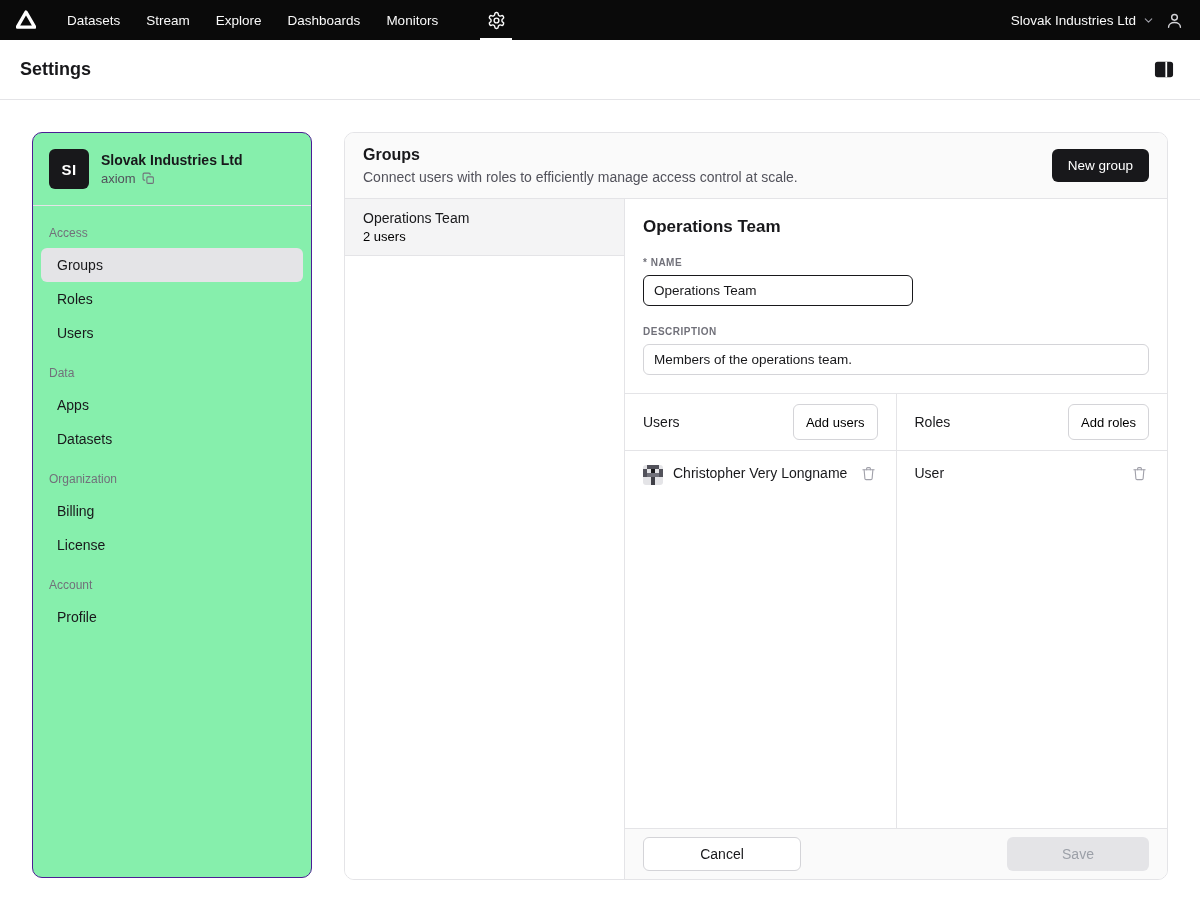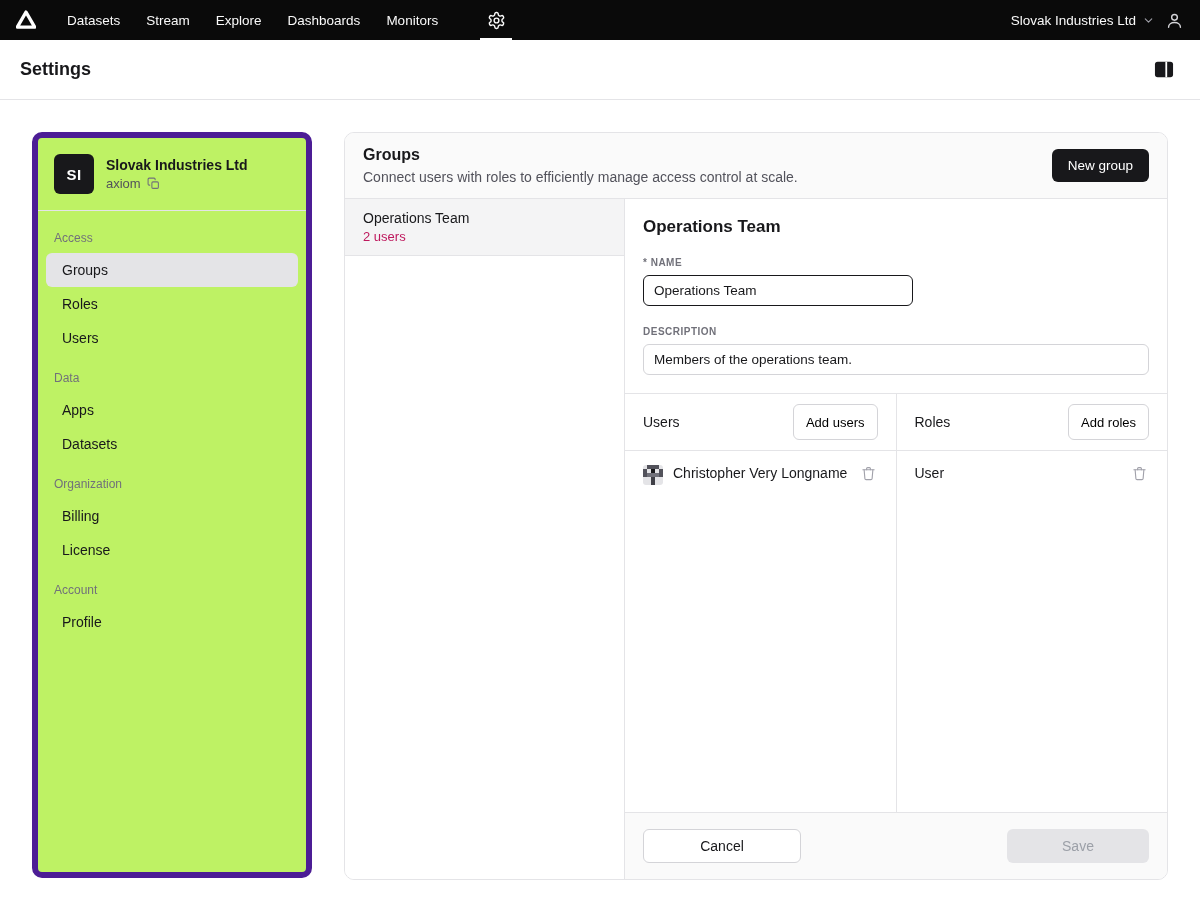--- a/index.html
+++ b/index.html
@@ -58,21 +58,21 @@
 
   
   .main {
     display:flex; align-items:stretch;
     padding:32px; gap:32px;
   }
 
   
   .side-card {
     width:280px; min-width:280px; height:746px;
-    background:#bef264; border:6px solid #4c1d95; border-radius:10px;
+    background:#86efac; border:1px solid #4c1d95; border-radius:10px;
     overflow:hidden;
   }
   .side-org {
     display:flex; align-items:center; gap:12px;
     padding:16px; border-bottom:1px solid #e4e4e7;
   }
   .side-org-avatar {
     width:40px; height:40px; border-radius:6px;
     background:#18181b; color:#fff;
     display:flex; align-items:center; justify-content:center;
@@ -123,21 +123,21 @@
     border-right:1px solid #e4e4e7;
     background:#fff;
   }
   .group-list-item {
     padding:11px 18px;
     border-bottom:1px solid #e4e4e7;
     cursor:pointer;
   }
   .group-list-item.selected { background:#f4f4f5; }
   .group-list-name { font-size:14px; color:#18181b; }
-  .group-list-meta { font-size:13px; color:#be185d; margin-top:3px; }
+  .group-list-meta { font-size:13px; color:#000000; margin-top:3px; }
 
   .group-detail { flex:1; display:flex; flex-direction:column; min-width:0; }
 
   .detail-form {
     padding:18px; border-bottom:1px solid #e4e4e7;
   }
   .detail-title { font-size:17px; font-weight:600; }
   .field-label {
     display:block;
     font-size:10px; font-weight:600; letter-spacing:.5px;
@@ -173,21 +173,21 @@
   }
   .member-avatar {
     width:20px; height:20px; border-radius:3px; overflow:hidden; flex:none; margin-top:1px;
   }
   .member-name { flex:1; font-size:14px; line-height:1.3; color:#18181b; }
   .icon-btn { background:none; border:none; padding:2px; cursor:pointer; display:flex; }
 
   .detail-footer {
     border-top:1px solid #e4e4e7;
     background:#fafafa;
-    padding:16px 18px;
+    padding:8px 18px;
     display:flex; align-items:flex-end; justify-content:space-between;
   }
   .btn-cancel {
     width:158px; height:34px;
     background:#fff; border:1px solid #d4d4d8; border-radius:6px;
     font-size:14px; font-family:inherit; color:#18181b; cursor:pointer;
   }
   .btn-save {
     width:142px; height:34px;
     background:#e4e4e7; border:none; border-radius:6px;

